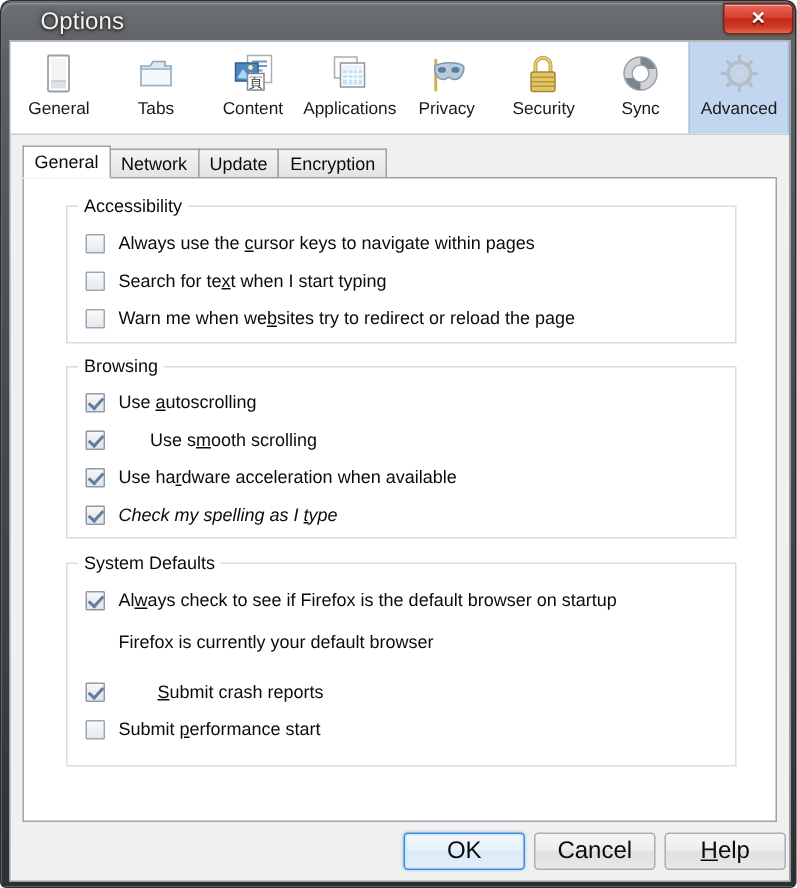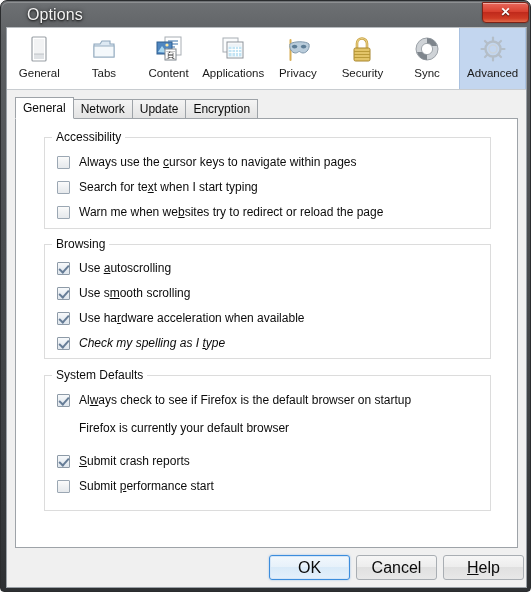--- a/index.html
+++ b/index.html
@@ -442,21 +442,21 @@
       </div>
 
       <div class="group" style="left:28px; top:125px; width:447px; height:115px;">
         <div class="group-legend">Browsing</div>
 
         <div class="cbrow" style="left:12px; top:16px;">
           <span class="cbox checked"></span>
           <span class="cblabel"><span>Use </span><span class="acc">a</span><span>utoscrolling</span></span>
         </div>
 
-        <div class="cbrow" style="left:12px; top:41px;">
+        <div class="cbrow" style="left:12px; top:41px;gap:21px;">
           <span class="cbox checked"></span>
           <span class="cblabel"><span>Use s</span><span class="acc">m</span><span>ooth scrolling</span></span>
         </div>
 
         <div class="cbrow" style="left:12px; top:66px;">
           <span class="cbox checked"></span>
           <span class="cblabel"><span>Use ha</span><span class="acc">r</span><span>dware acceleration when available</span></span>
         </div>
 
         <div class="cbrow" style="left:12px; top:91px;font-style:italic;">
@@ -468,21 +468,21 @@
       <div class="group" style="left:28px; top:256px; width:447px; height:136px;">
         <div class="group-legend">System Defaults</div>
 
         <div class="cbrow" style="left:12px; top:17px;">
           <span class="cbox checked"></span>
           <span class="cblabel"><span>Al</span><span class="acc">w</span><span>ays check to see if Firefox is the default browser on startup</span></span>
         </div>
 
         <div class="plaintext" style="left:34px; top:45px;">Firefox is currently your default browser</div>
 
-        <div class="cbrow" style="left:12px; top:78px;">
+        <div class="cbrow" style="left:12px; top:78px;gap:26px;">
           <span class="cbox checked"></span>
           <span class="cblabel"><span></span><span class="acc">S</span><span>ubmit crash reports</span></span>
         </div>
 
         <div class="cbrow" style="left:12px; top:103px;">
           <span class="cbox"></span>
           <span class="cblabel"><span>Submit </span><span class="acc">p</span><span>erformance start</span></span>
         </div>
       </div>
 

